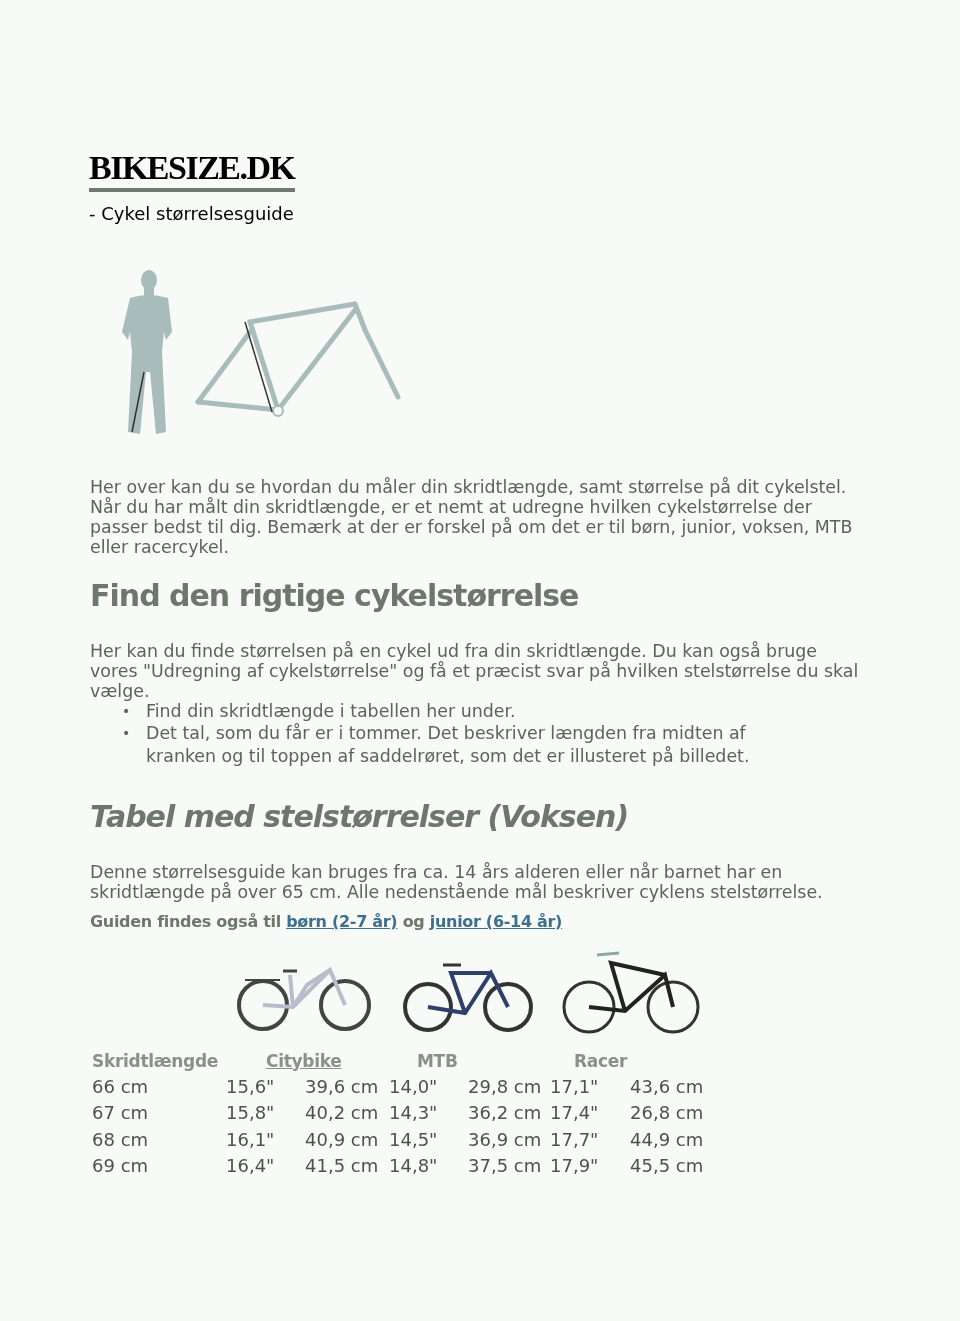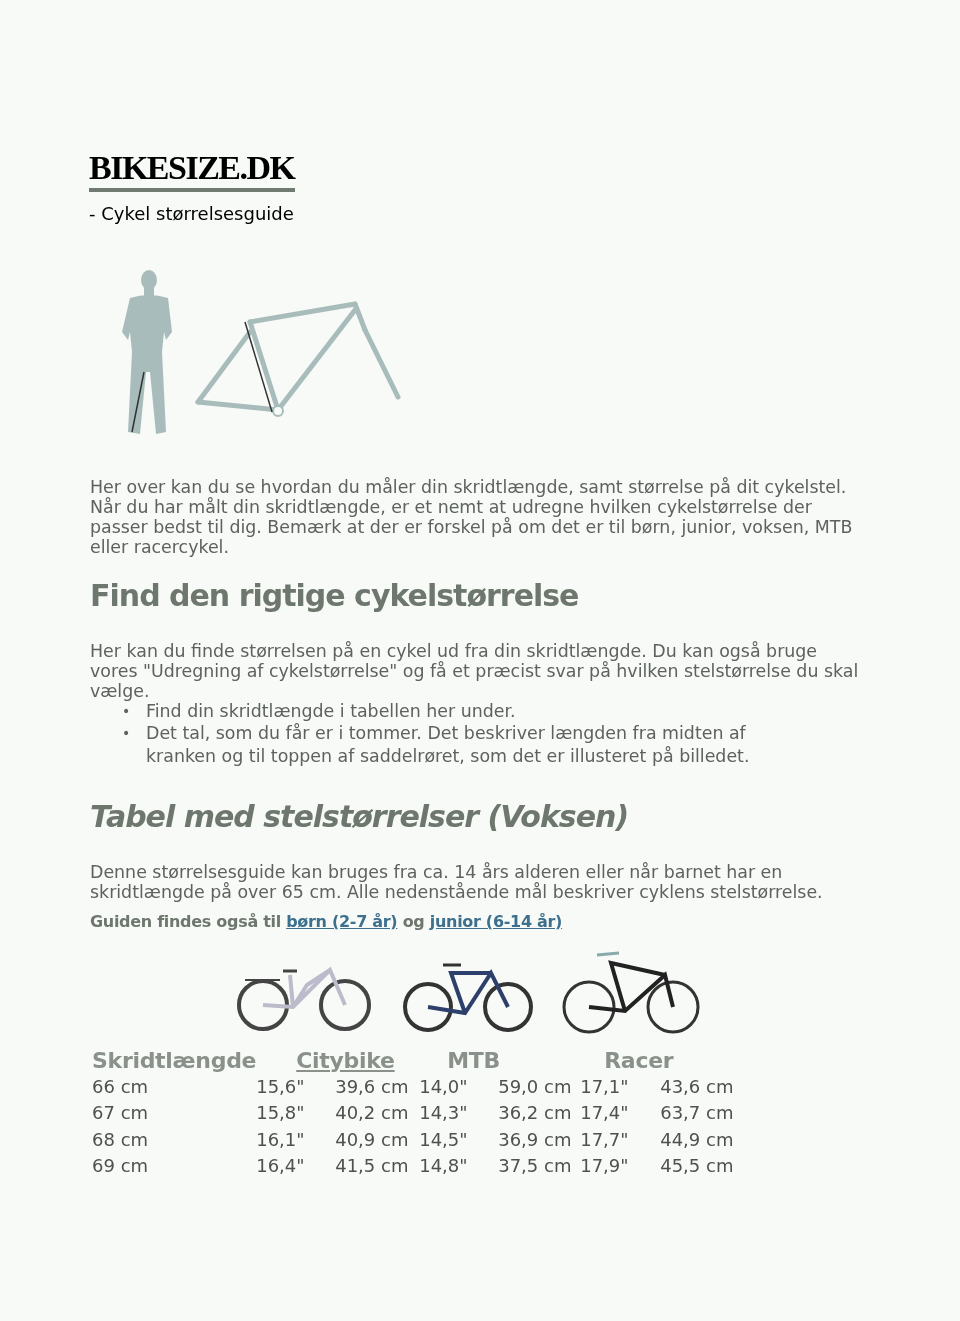--- a/index.html
+++ b/index.html
@@ -43,21 +43,21 @@
     position:absolute; left:90px; top:912px;
     font-weight:bold; font-size:16px; color:#6e776e; letter-spacing:-0.3px;
   }
   .guide-line a { color:#3d6f8f; text-decoration:underline; }
   .bikes { position:absolute; left:235px; top:945px; }
   table.sizes {
     position:absolute; left:92px; top:1048px;
     border-collapse:collapse; font-size:18px; color:#4e524e;
   }
   table.sizes th {
-    font-weight:bold; font-size:22px; color:#8a918a; text-align:left;
+    font-weight:bold; font-size:17px; color:#8a918a; text-align:left;
     height:25px; padding:0; letter-spacing:-0.3px;
   }
   table.sizes td { height:26.5px; padding:0; white-space:nowrap; }
   .c0 { width:134px; }
   .c1 { width:79px; }
   .c2 { width:84px; }
   .c3 { width:79px; }
   .c4 { width:82px; }
   .c5 { width:80px; }
   .c6 { width:90px; }
@@ -144,32 +144,32 @@
       <th colspan="2" style="padding-left:28px;">MTB</th>
       <th colspan="2" style="padding-left:24px;">Racer</th>
     </tr>
   </thead>
   <tbody>
     <tr>
       <td class="c0">66 cm</td>
       <td class="c1">15,6"</td>
       <td class="c2">39,6 cm</td>
       <td class="c3">14,0"</td>
-      <td class="c4">59,0 cm</td>
+      <td class="c4">29,8 cm</td>
       <td class="c5">17,1"</td>
       <td class="c6">43,6 cm</td>
     </tr>
     <tr>
       <td class="c0">67 cm</td>
       <td class="c1">15,8"</td>
       <td class="c2">40,2 cm</td>
       <td class="c3">14,3"</td>
       <td class="c4">36,2 cm</td>
       <td class="c5">17,4"</td>
-      <td class="c6">63,7 cm</td>
+      <td class="c6">26,8 cm</td>
     </tr>
     <tr>
       <td class="c0">68 cm</td>
       <td class="c1">16,1"</td>
       <td class="c2">40,9 cm</td>
       <td class="c3">14,5"</td>
       <td class="c4">36,9 cm</td>
       <td class="c5">17,7"</td>
       <td class="c6">44,9 cm</td>
     </tr>

